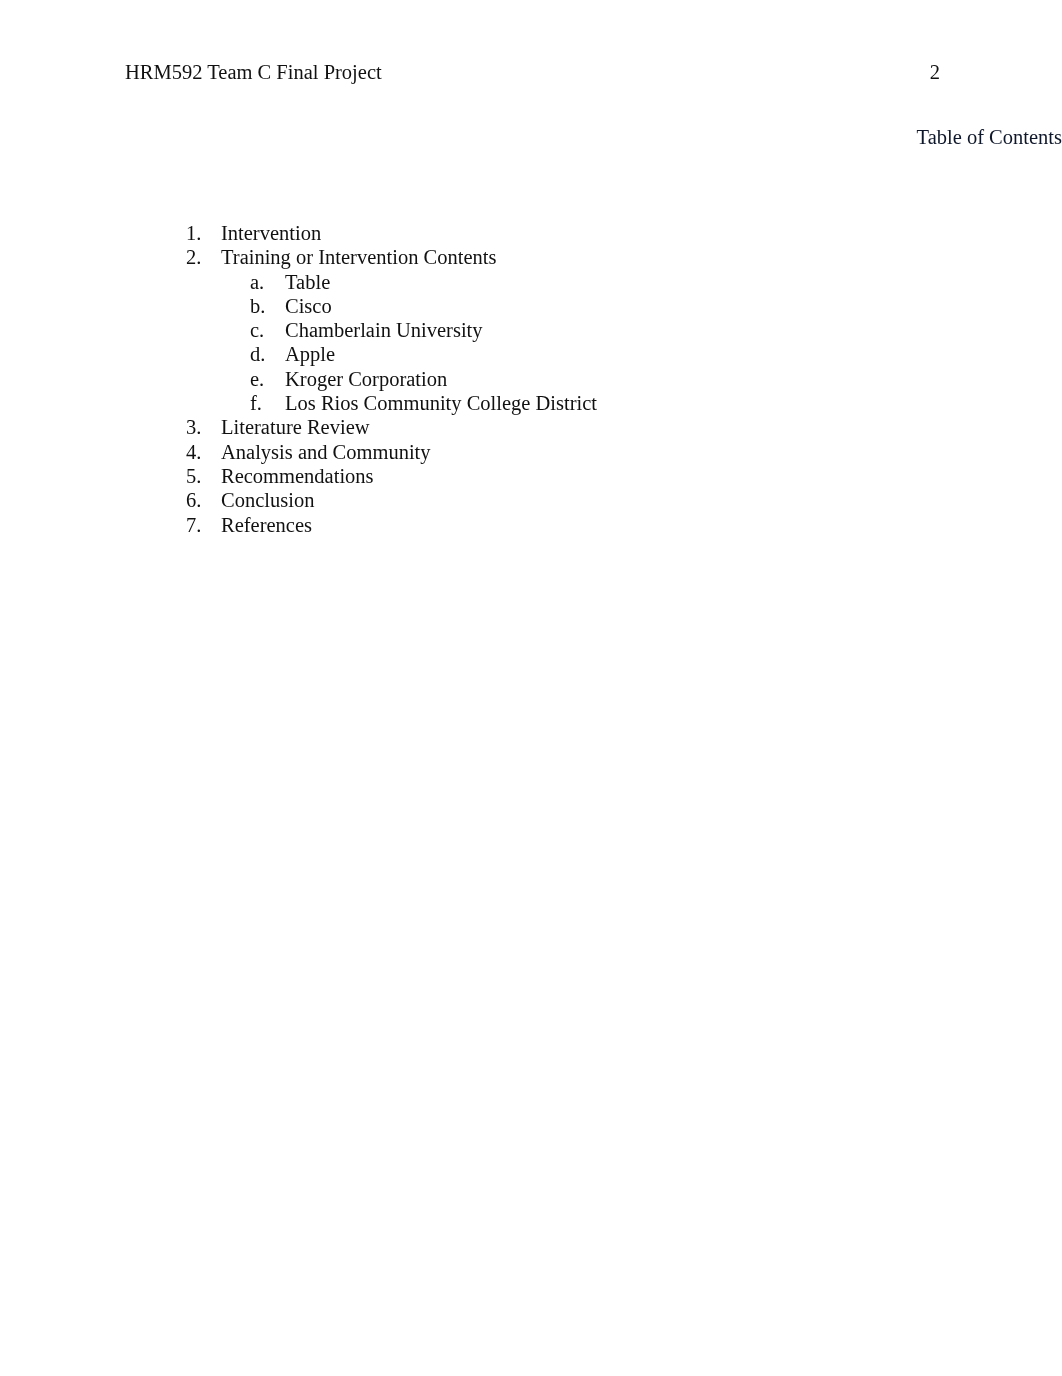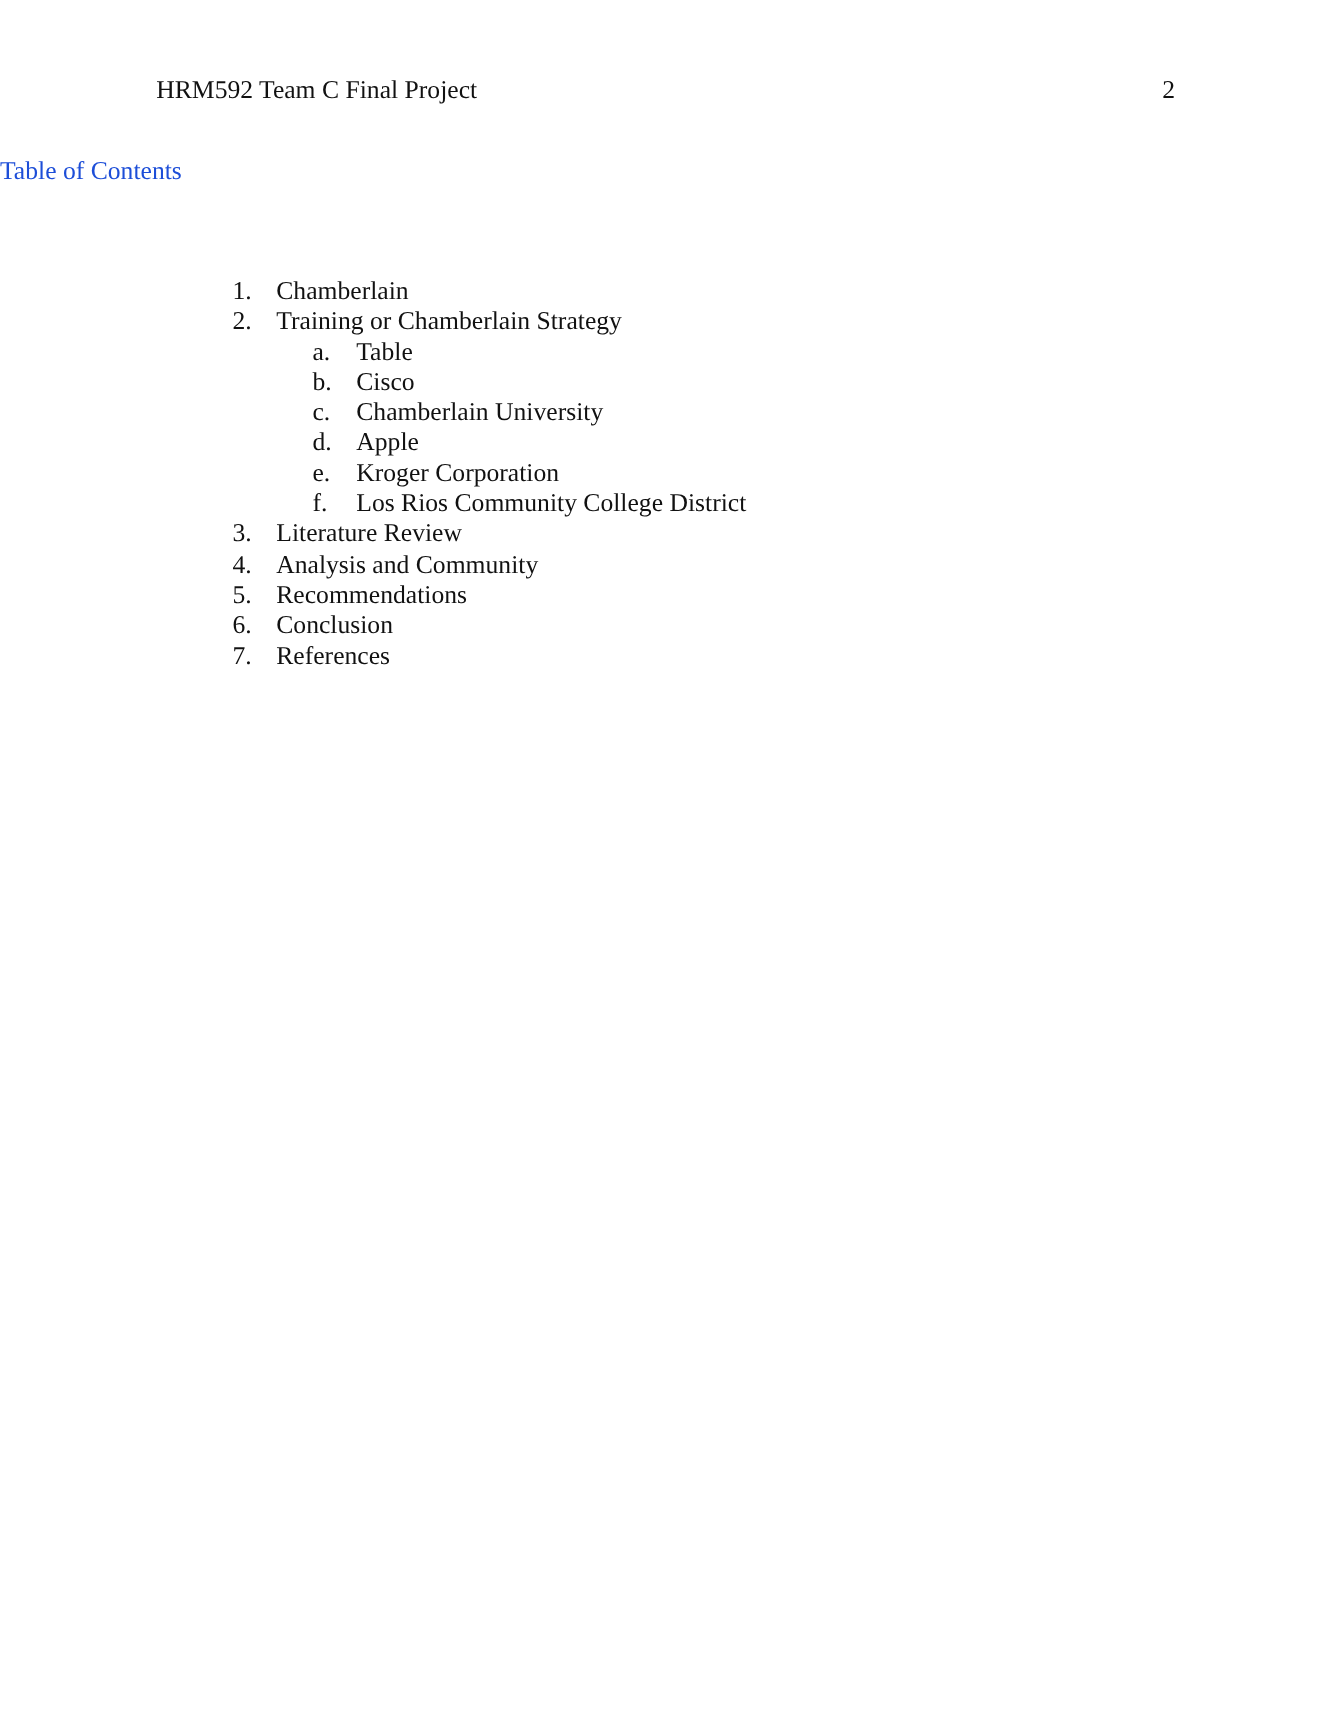--- a/index.html
+++ b/index.html
@@ -44,25 +44,25 @@
     line-height: 24px;
     color: #111111;
   }
 
   
   .doc-heading {
     position: absolute;
     top: 125px;
     left: 0;
     width: 1062px;
-    text-align: left;
+    text-align: right;
     font-size: 20.5px;
     line-height: 24px;
     font-weight: normal;
-    color: #1d4ed8;
+    color: #0f172a;
     margin: 0;
     font-family: Liberation Serif, serif;
   }
 
   
   .toc {
     position: absolute;
     top: 221px;
     left: 0;
     width: 1062px;
@@ -103,25 +103,25 @@
   <div class="running-header">
     <span class="running-header-title">HRM592 Team C Final Project</span>
     <span class="running-header-pagenum">2</span>
   </div>
 
   <h1 class="doc-heading">Table of Contents</h1>
 
   <div class="toc">
       <div class="toc-row level-1">
         <span class="toc-marker">1.</span>
-        <span class="toc-label">Chamberlain</span>
+        <span class="toc-label">Intervention</span>
       </div>
       <div class="toc-row level-1">
         <span class="toc-marker">2.</span>
-        <span class="toc-label">Training or Chamberlain Strategy</span>
+        <span class="toc-label">Training or Intervention Contents</span>
       </div>
       <div class="toc-row level-2">
         <span class="toc-marker">a.</span>
         <span class="toc-label">Table</span>
       </div>
       <div class="toc-row level-2">
         <span class="toc-marker">b.</span>
         <span class="toc-label">Cisco</span>
       </div>
       <div class="toc-row level-2">

